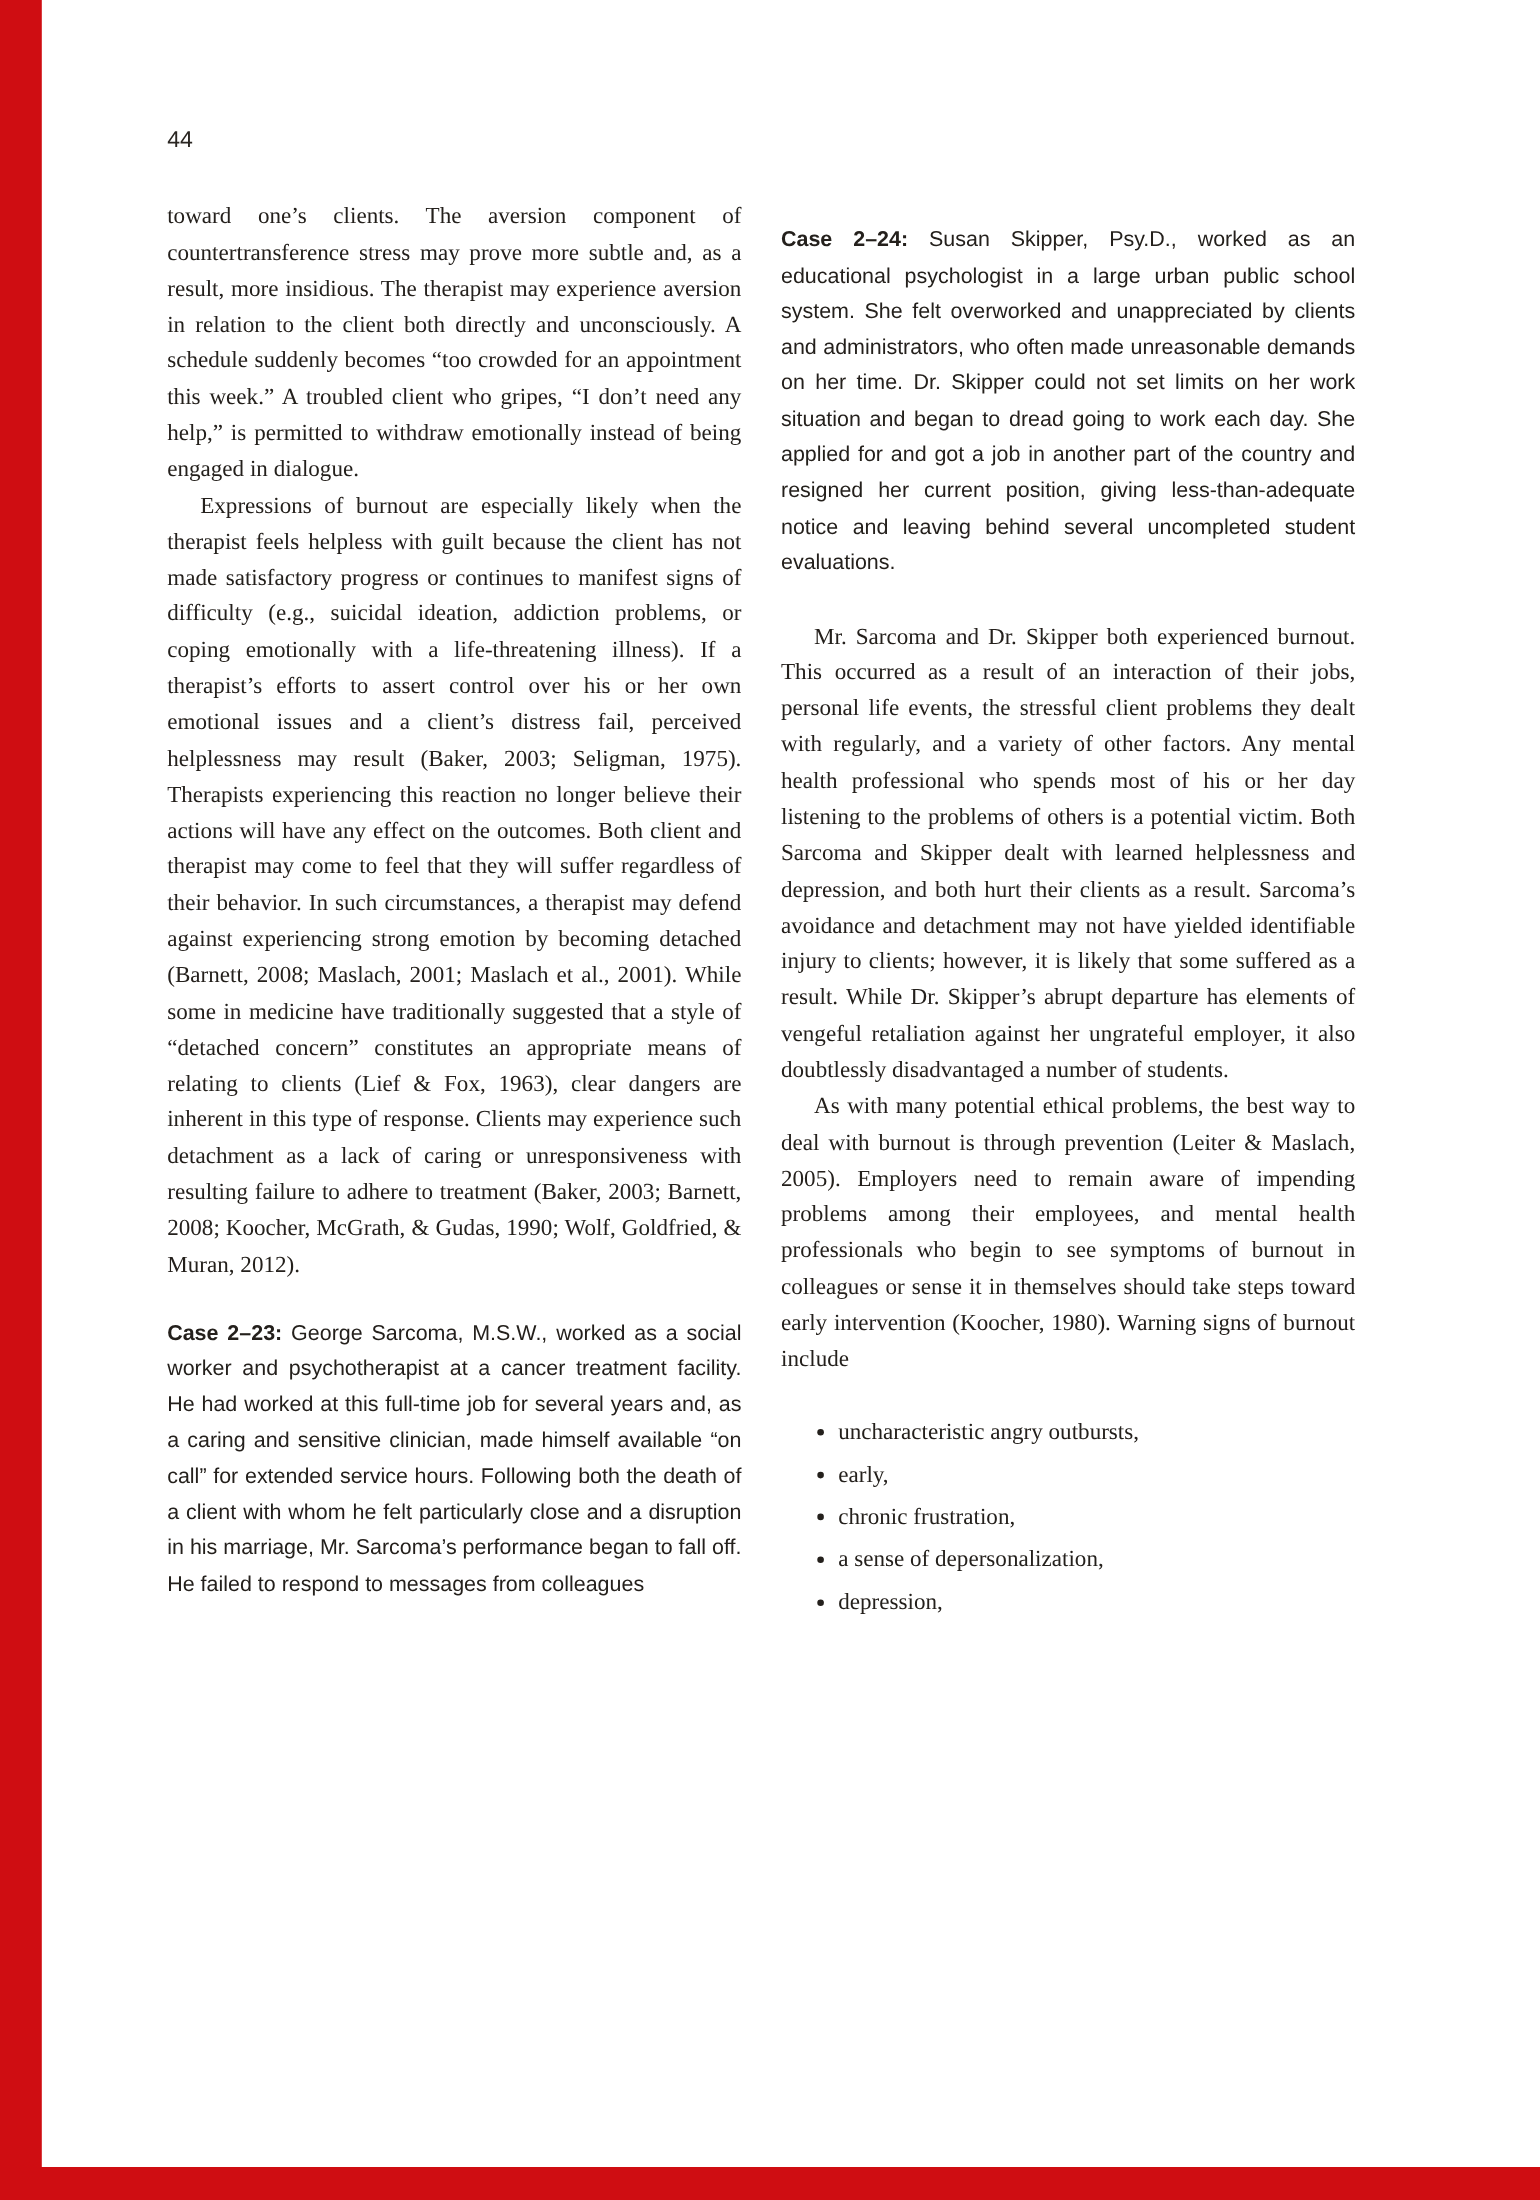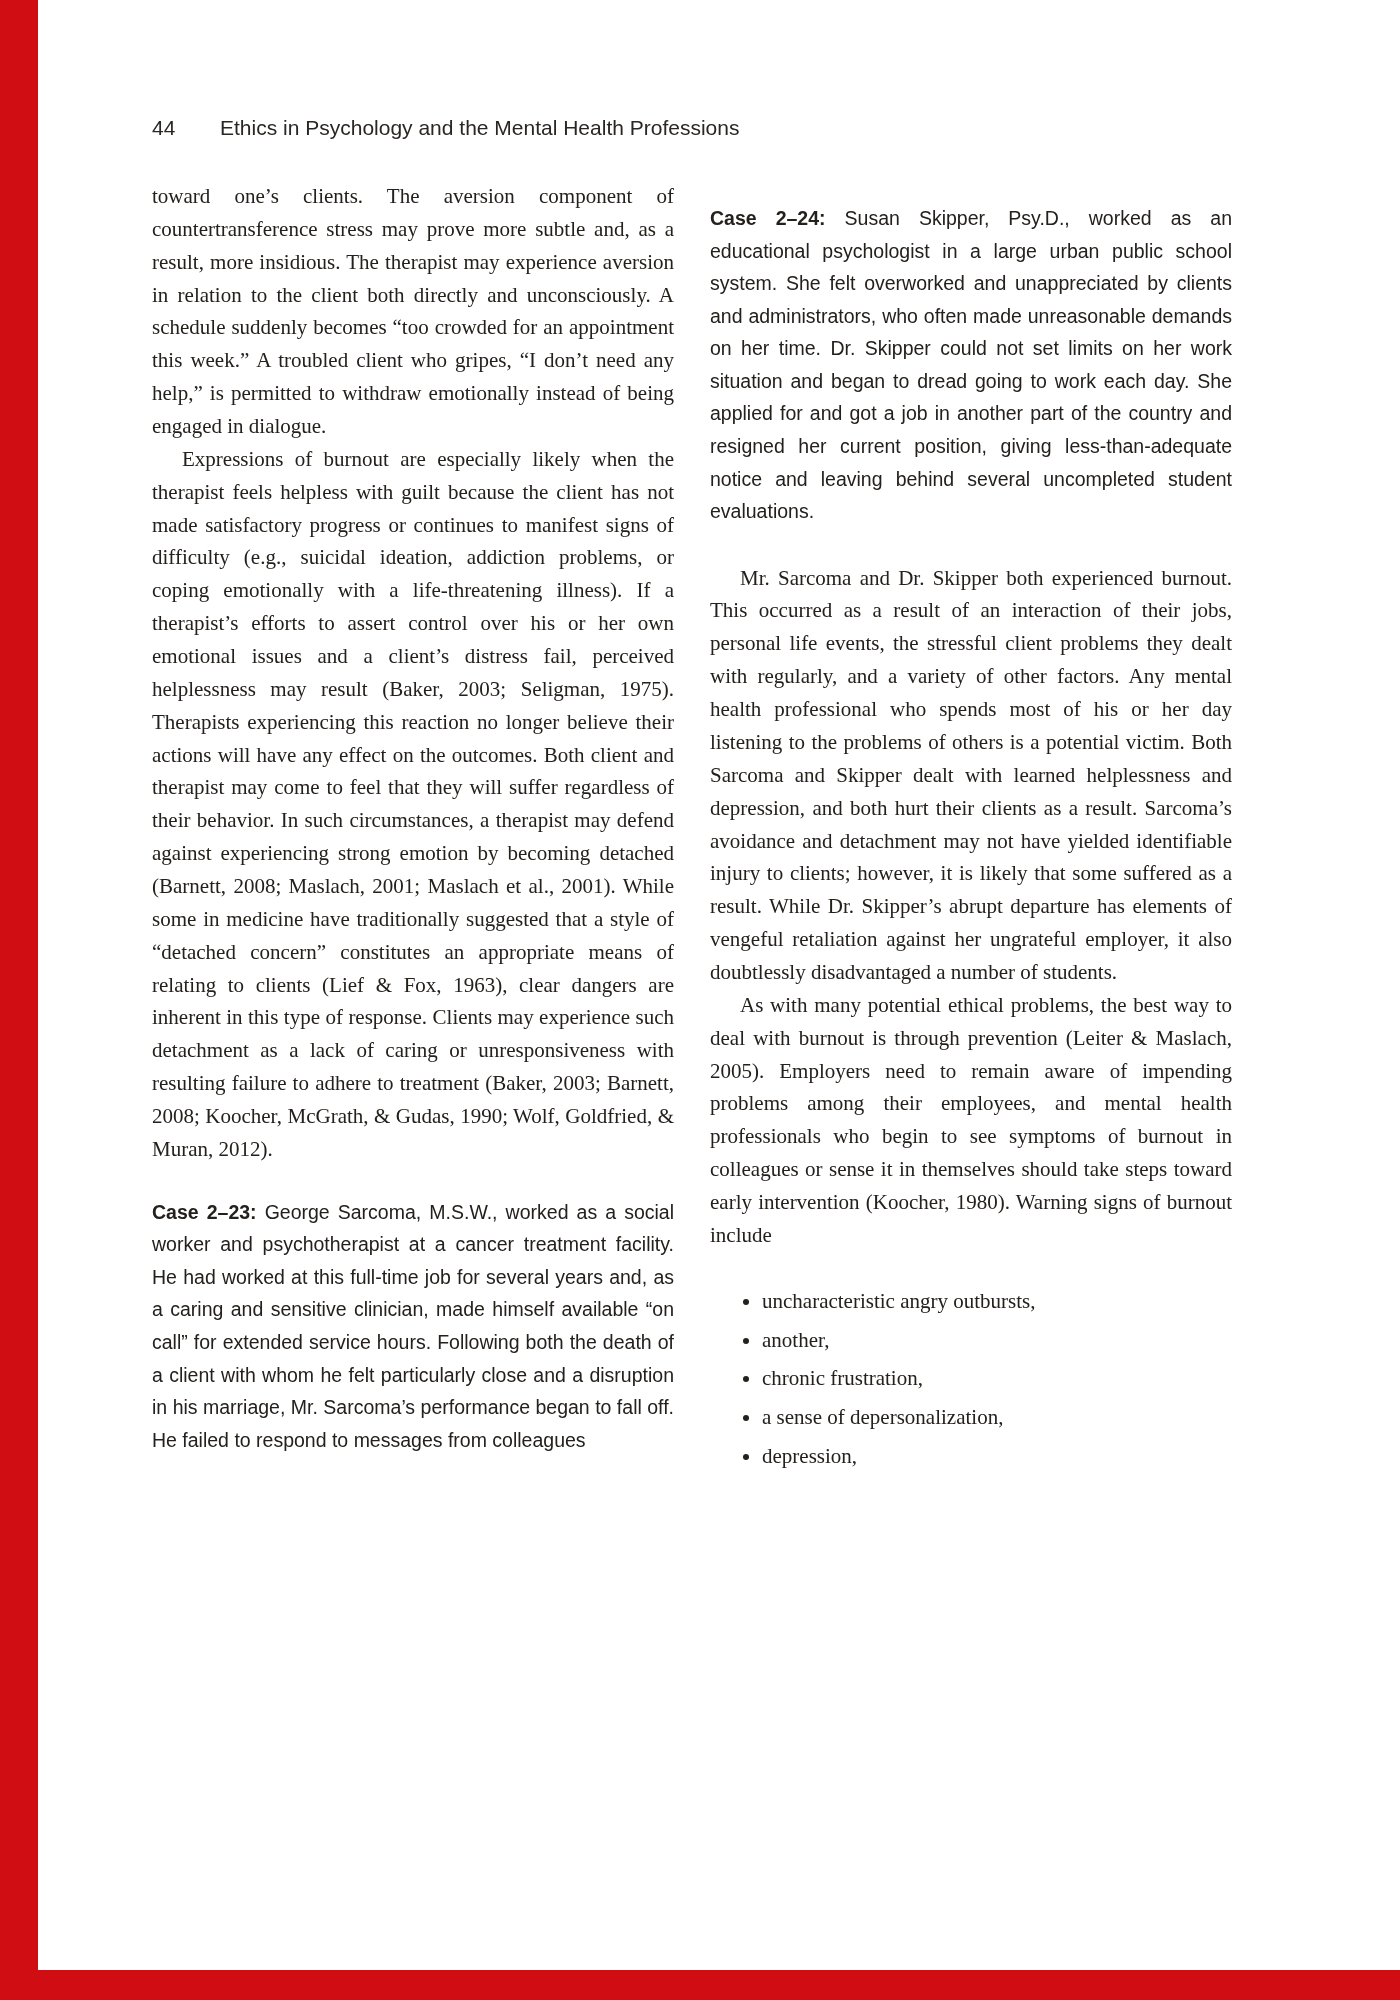--- a/index.html
+++ b/index.html
@@ -72,38 +72,37 @@
   }
 </style>
 </head>
 <body>
 
 <div class="canvas">
   <div class="page">
 
     <header class="page-header">
       <span class="pagenum">44</span>
-      <span class="head-title">Ethics in Psychology and the Mental Health Professions</span>
     </header>
 
     <div class="columns">
 
       <div class="col">
         <p class="body-par">toward one’s clients. The aversion component of countertransference stress may prove more subtle and, as a result, more insidious. The therapist may experience aversion in relation to the client both directly and unconsciously. A schedule suddenly becomes “too crowded for an appointment this week.” A troubled client who gripes, “I don’t need any help,” is permitted to withdraw emotionally instead of being engaged in dialogue.</p>
         <p class="body-par indent">Expressions of burnout are especially likely when the therapist feels helpless with guilt because the client has not made satisfactory progress or continues to manifest signs of difficulty (e.g., suicidal ideation, addiction problems, or coping emotionally with a life-threatening illness). If a therapist’s efforts to assert control over his or her own emotional issues and a client’s distress fail, perceived helplessness may result (Baker, 2003; Seligman, 1975). Therapists experiencing this reaction no longer believe their actions will have any effect on the outcomes. Both client and therapist may come to feel that they will suffer regardless of their behavior. In such circumstances, a therapist may defend against experiencing strong emotion by becoming detached (Barnett, 2008; Maslach, 2001; Maslach et al., 2001). While some in medicine have traditionally suggested that a style of “detached concern” constitutes an appropriate means of relating to clients (Lief &amp; Fox, 1963), clear dangers are inherent in this type of response. Clients may experience such detachment as a lack of caring or unresponsiveness with resulting failure to adhere to treatment (Baker, 2003; Barnett, 2008; Koocher, McGrath, &amp; Gudas, 1990; Wolf, Goldfried, &amp; Muran, 2012).</p>
         <p class="case space-above-lg"><strong>Case 2–23:</strong> <span>George Sarcoma, M.S.W., worked as a social worker and psychotherapist at a cancer treatment facility. He had worked at this full-time job for several years and, as a caring and sensitive clinician, made himself available “on call” for extended service hours. Following both the death of a client with whom he felt particularly close and a disruption in his marriage, Mr. Sarcoma’s performance began to fall off. He failed to respond to messages from colleagues</span></p>
       </div>
 
       <div class="col">
         <p class="case space-above-sm"><strong>Case 2–24:</strong> <span>Susan Skipper, Psy.D., worked as an educational psychologist in a large urban public school system. She felt overworked and unappreciated by clients and administrators, who often made unreasonable demands on her time. Dr. Skipper could not set limits on her work situation and began to dread going to work each day. She applied for and got a job in another part of the country and resigned her current position, giving less-than-adequate notice and leaving behind several uncompleted student evaluations.</span></p>
         <p class="body-par indent space-above-md">Mr. Sarcoma and Dr. Skipper both experienced burnout. This occurred as a result of an interaction of their jobs, personal life events, the stressful client problems they dealt with regularly, and a variety of other factors. Any mental health professional who spends most of his or her day listening to the problems of others is a potential victim. Both Sarcoma and Skipper dealt with learned helplessness and depression, and both hurt their clients as a result. Sarcoma’s avoidance and detachment may not have yielded identifiable injury to clients; however, it is likely that some suffered as a result. While Dr. Skipper’s abrupt departure has elements of vengeful retaliation against her ungrateful employer, it also doubtlessly disadvantaged a number of students.</p>
         <p class="body-par indent">As with many potential ethical problems, the best way to deal with burnout is through prevention (Leiter &amp; Maslach, 2005). Employers need to remain aware of impending problems among their employees, and mental health professionals who begin to see symptoms of burnout in colleagues or sense it in themselves should take steps toward early intervention (Koocher, 1980). Warning signs of burnout include</p>
         <ul class="warning-list">
           <li>uncharacteristic angry outbursts,</li>
-          <li>another,</li>
+          <li>early,</li>
           <li>chronic frustration,</li>
           <li>a sense of depersonalization,</li>
           <li>depression,</li>
         </ul>
       </div>
 
     </div>
   </div>
 </div>
 

